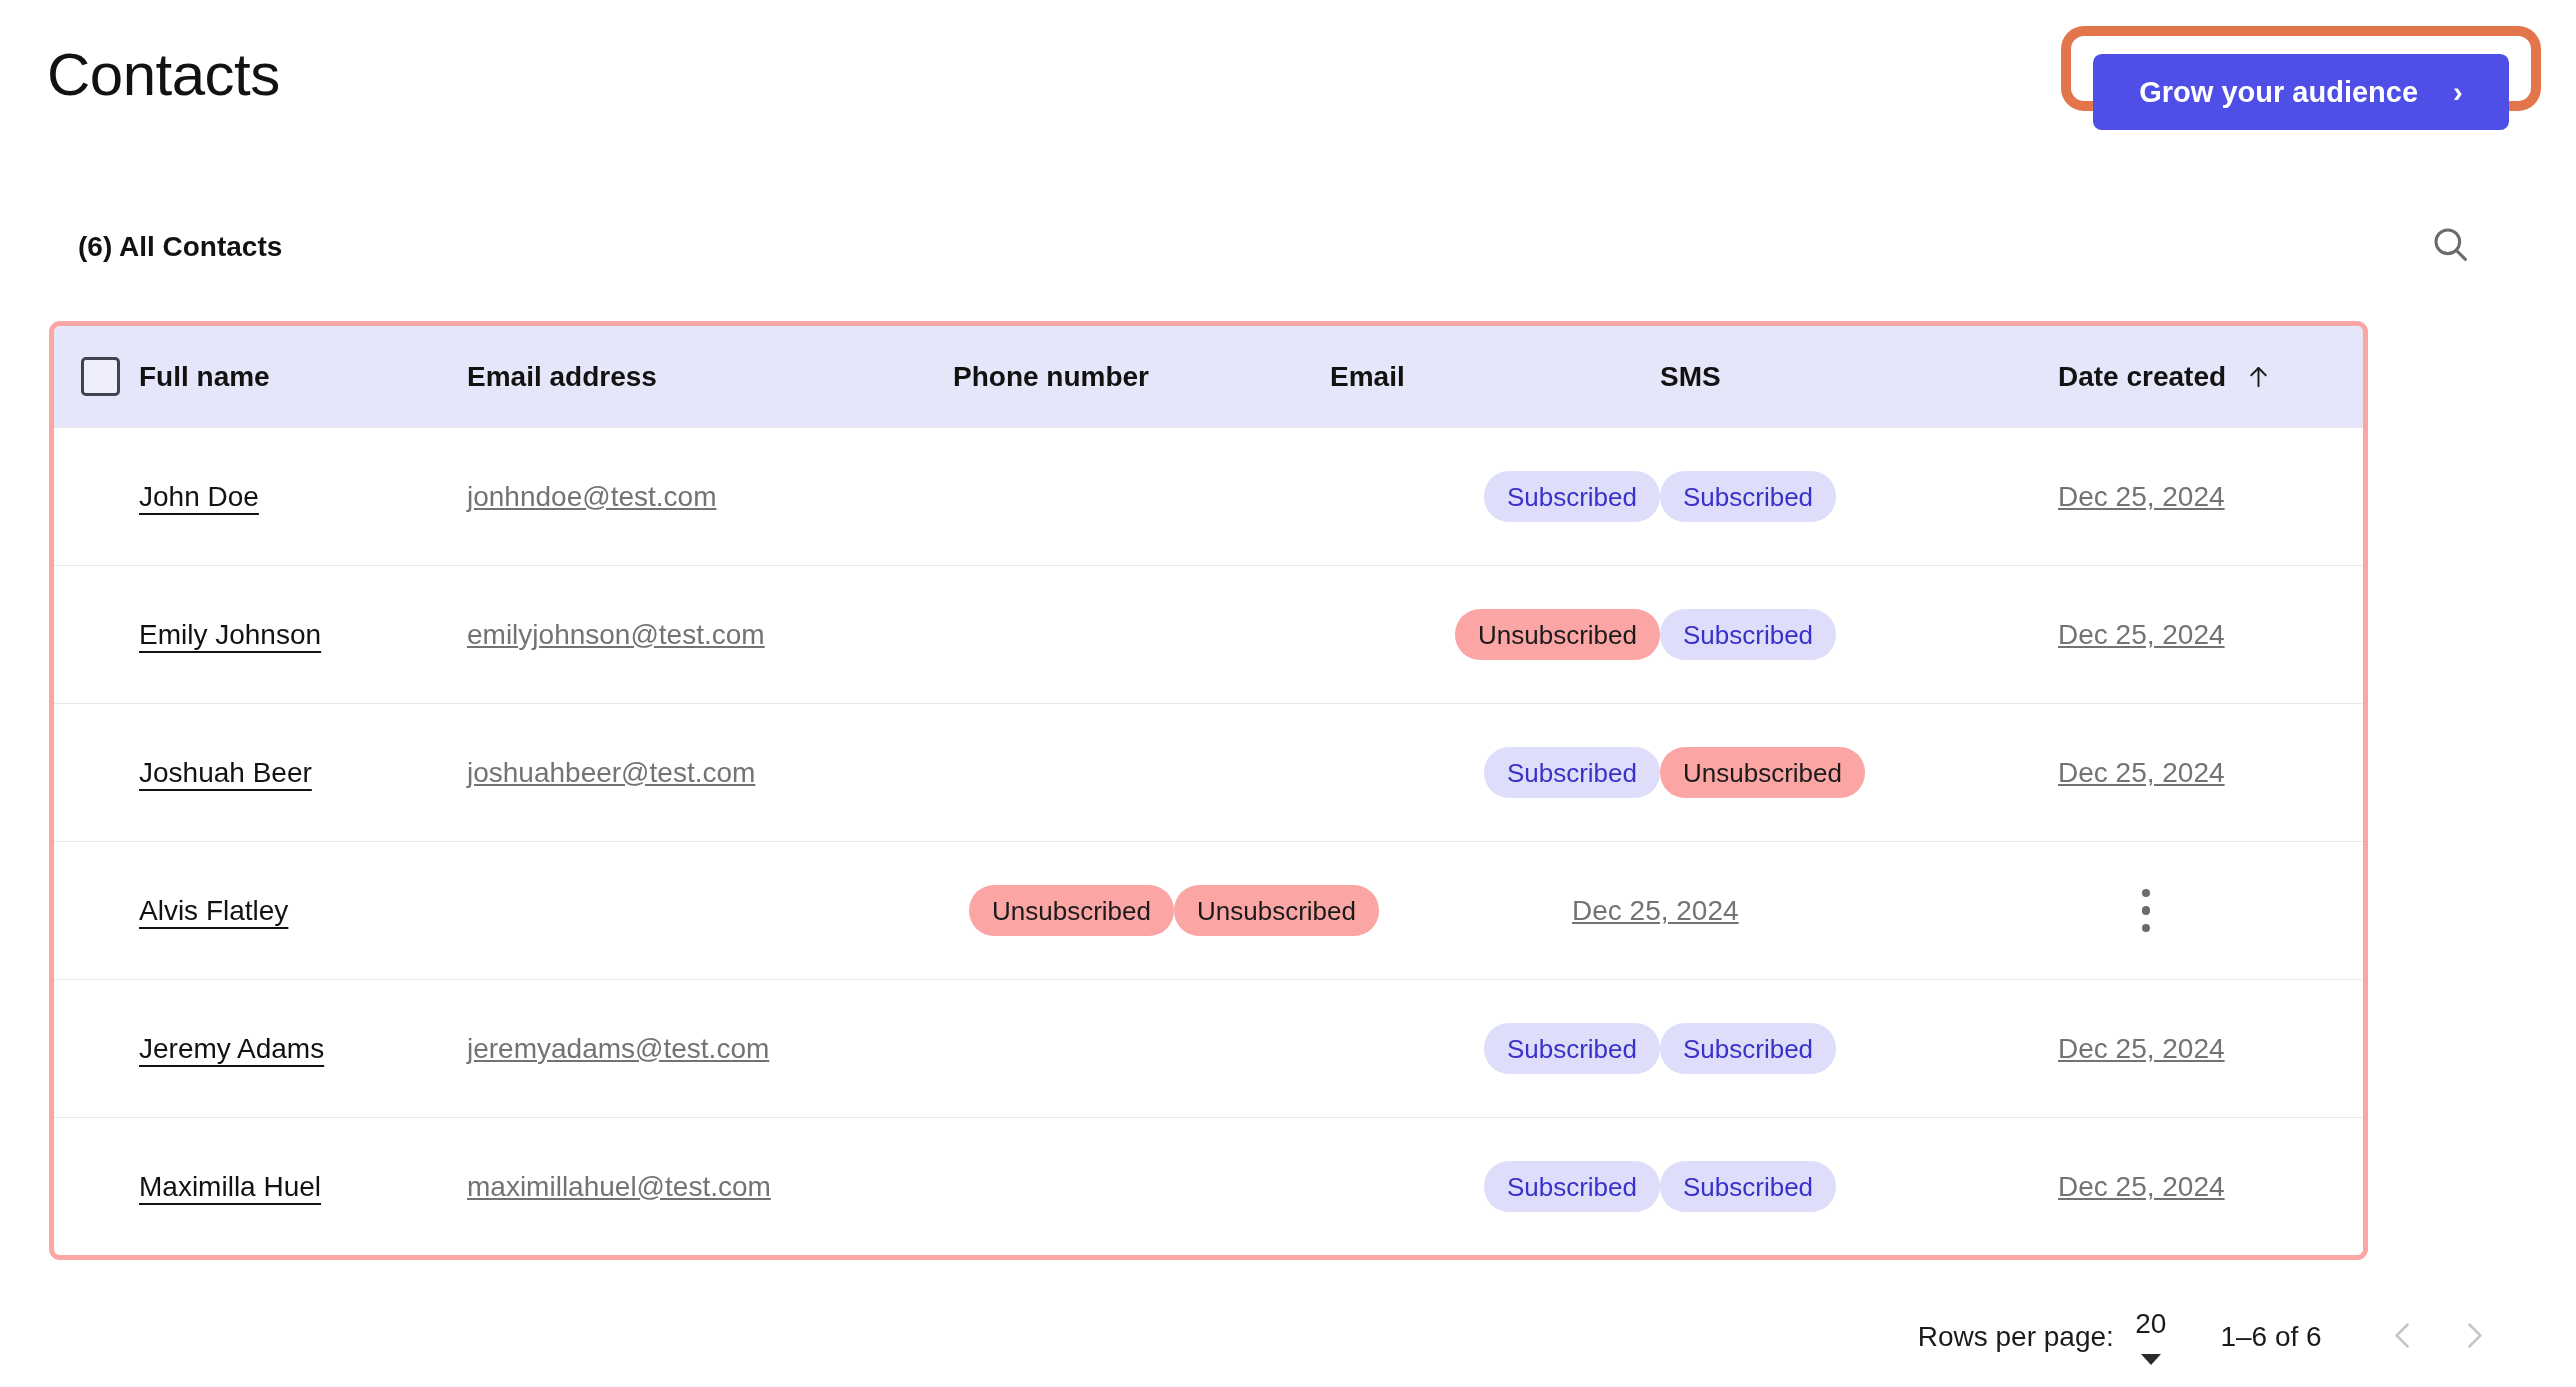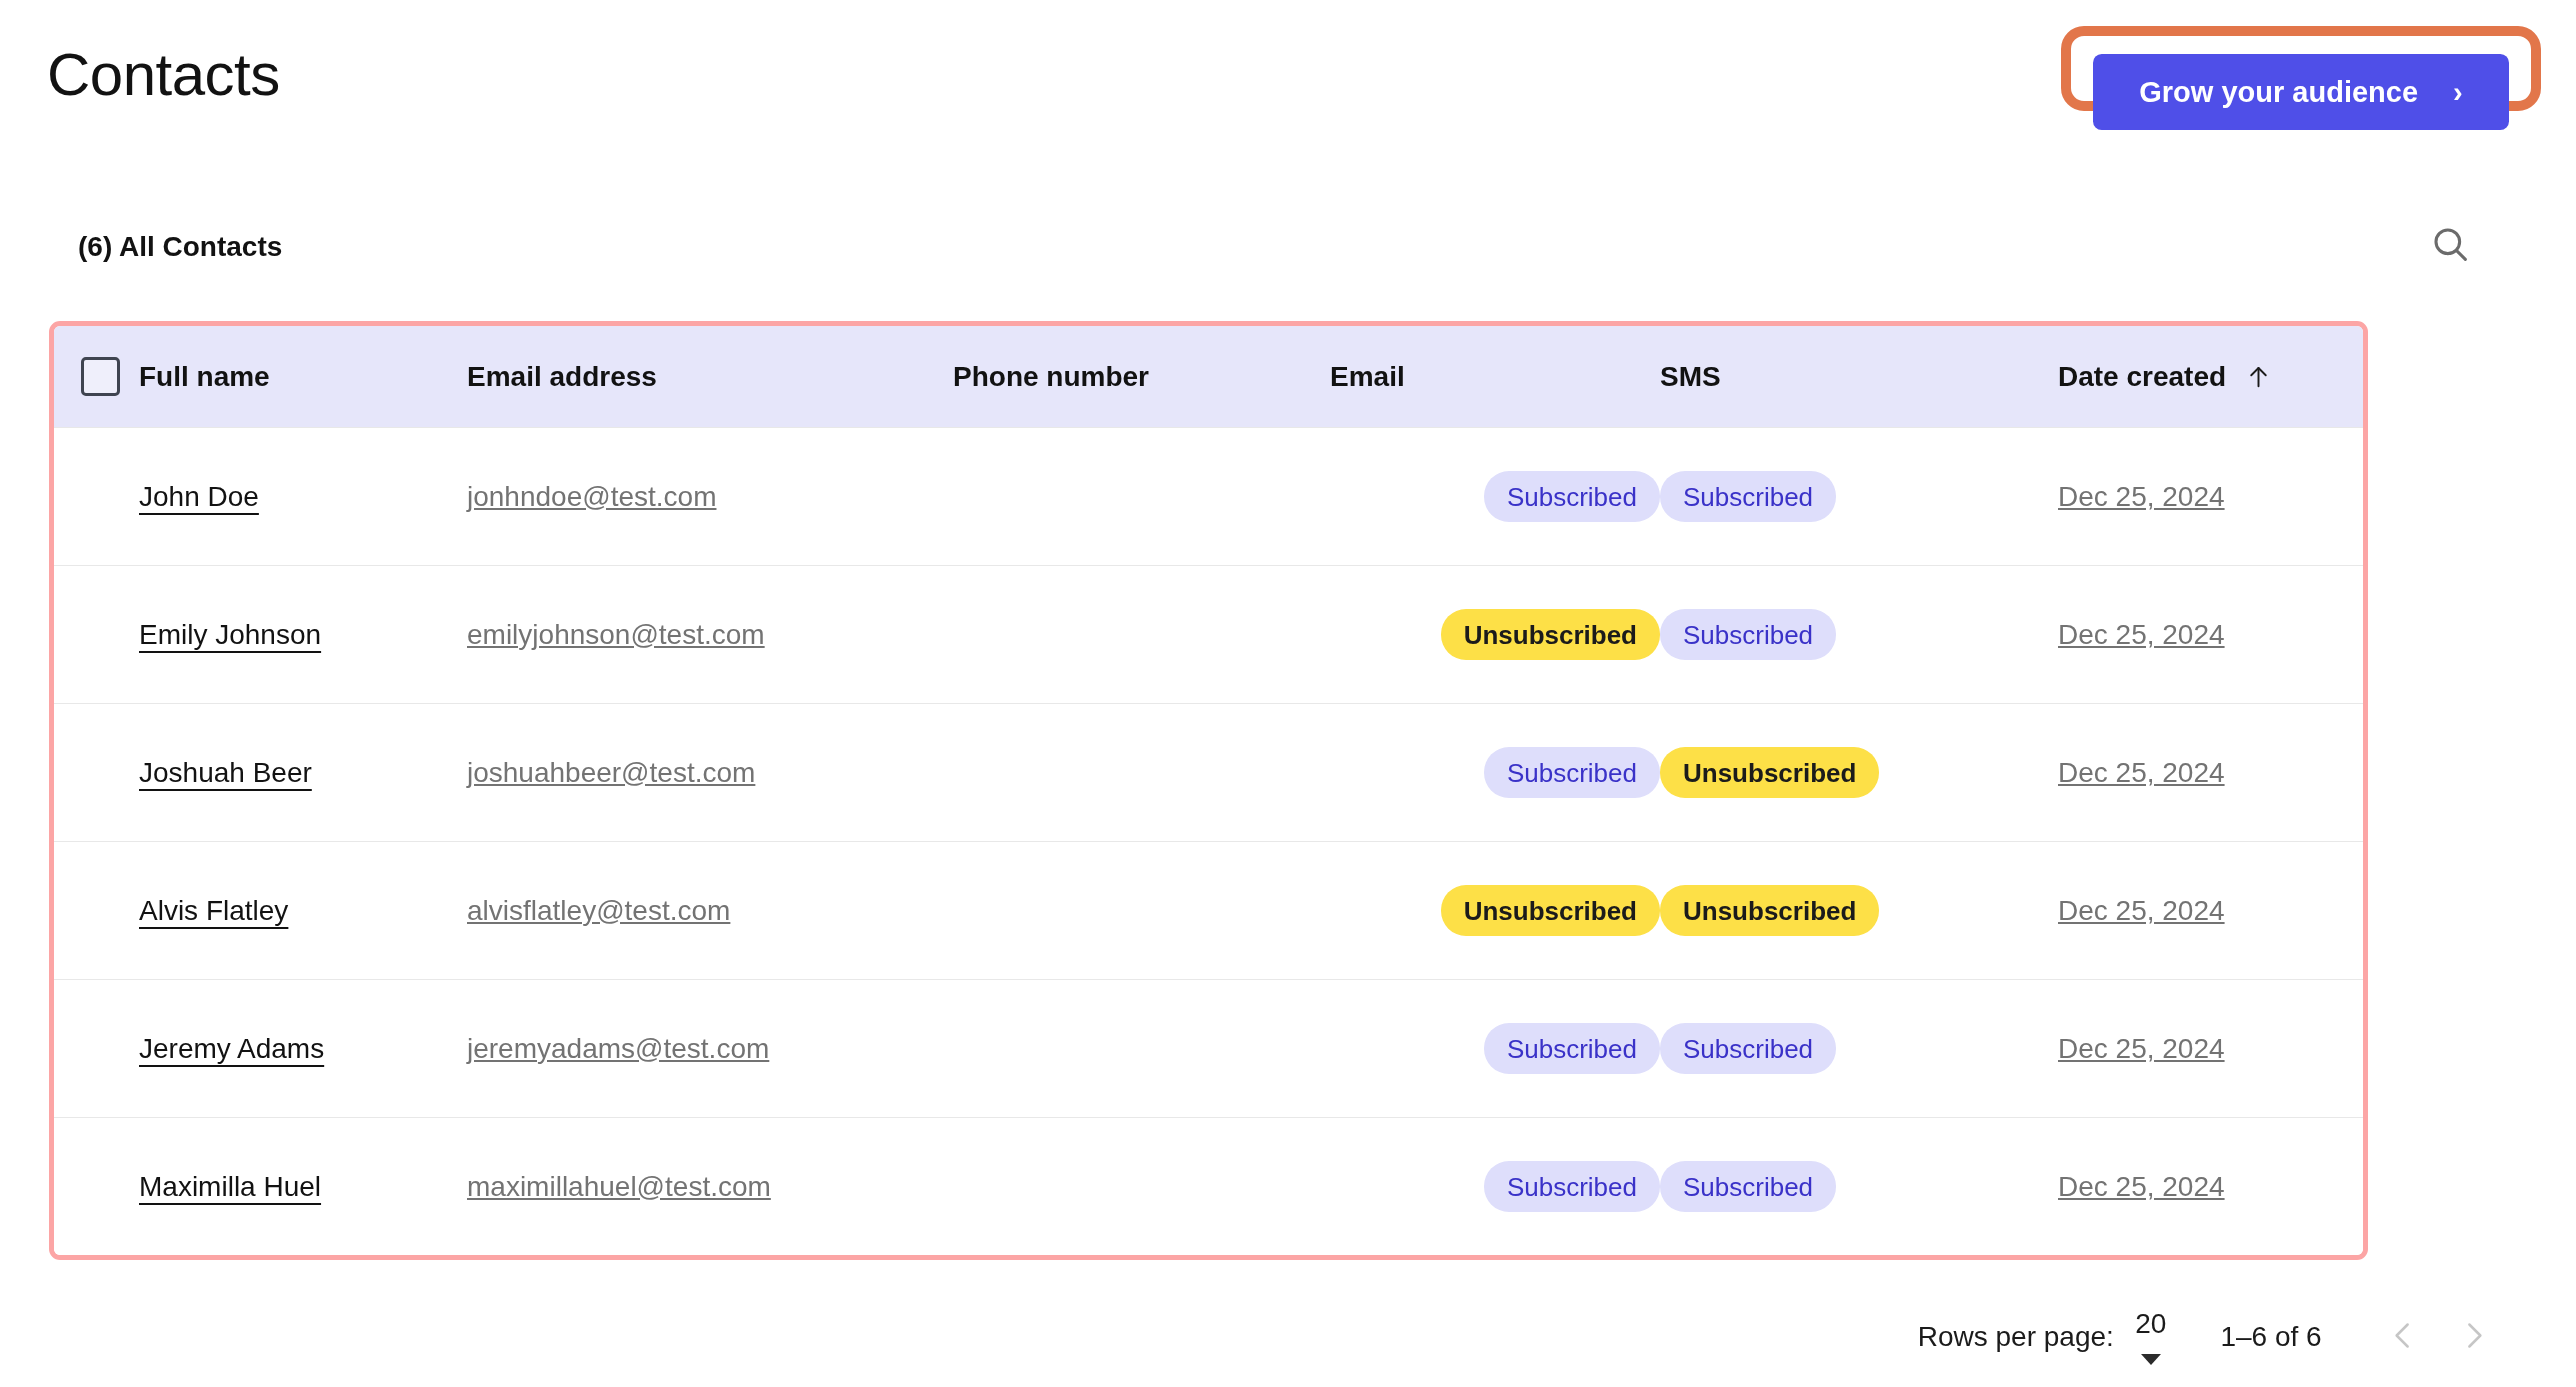--- a/index.html
+++ b/index.html
@@ -199,23 +199,22 @@
     font-size: 26px;
     line-height: 1;
     white-space: nowrap;
     cursor: default;
   }
   .badge.subscribed {
     background: #DEDEFB;
     color: #3A32C8;
   }
   .badge.unsubscribed {
-    background: #fde047;
+    background: #fca5a5;
     color: #1b1b1b;
-    font-weight: bold;
   }
 
   .kebab-btn {
     width: 56px;
     height: 56px;
     background: none;
     border: none;
     cursor: pointer;
     display: flex;
     flex-direction: column;
@@ -395,21 +394,20 @@
             <button class="kebab-btn">
               <span class="kebab-dot"></span>
               <span class="kebab-dot"></span>
               <span class="kebab-dot"></span>
             </button>
           </div>
         </div>
         <div class="table-row">
           <div class="col-check"></div>
           <div class="col-name"><a class="name-link">Alvis Flatley</a></div>
-          <div class="col-email td">alvisflatley@test.com</div>
           <div class="col-phone td"></div>
           <div class="col-emailst"><span class="badge unsubscribed">Unsubscribed</span></div>
           <div class="col-sms"><span class="badge unsubscribed">Unsubscribed</span></div>
           <div class="col-date td">Dec 25, 2024</div>
           <div class="col-actions">
             <button class="kebab-btn">
               <span class="kebab-dot"></span>
               <span class="kebab-dot"></span>
               <span class="kebab-dot"></span>
             </button>

